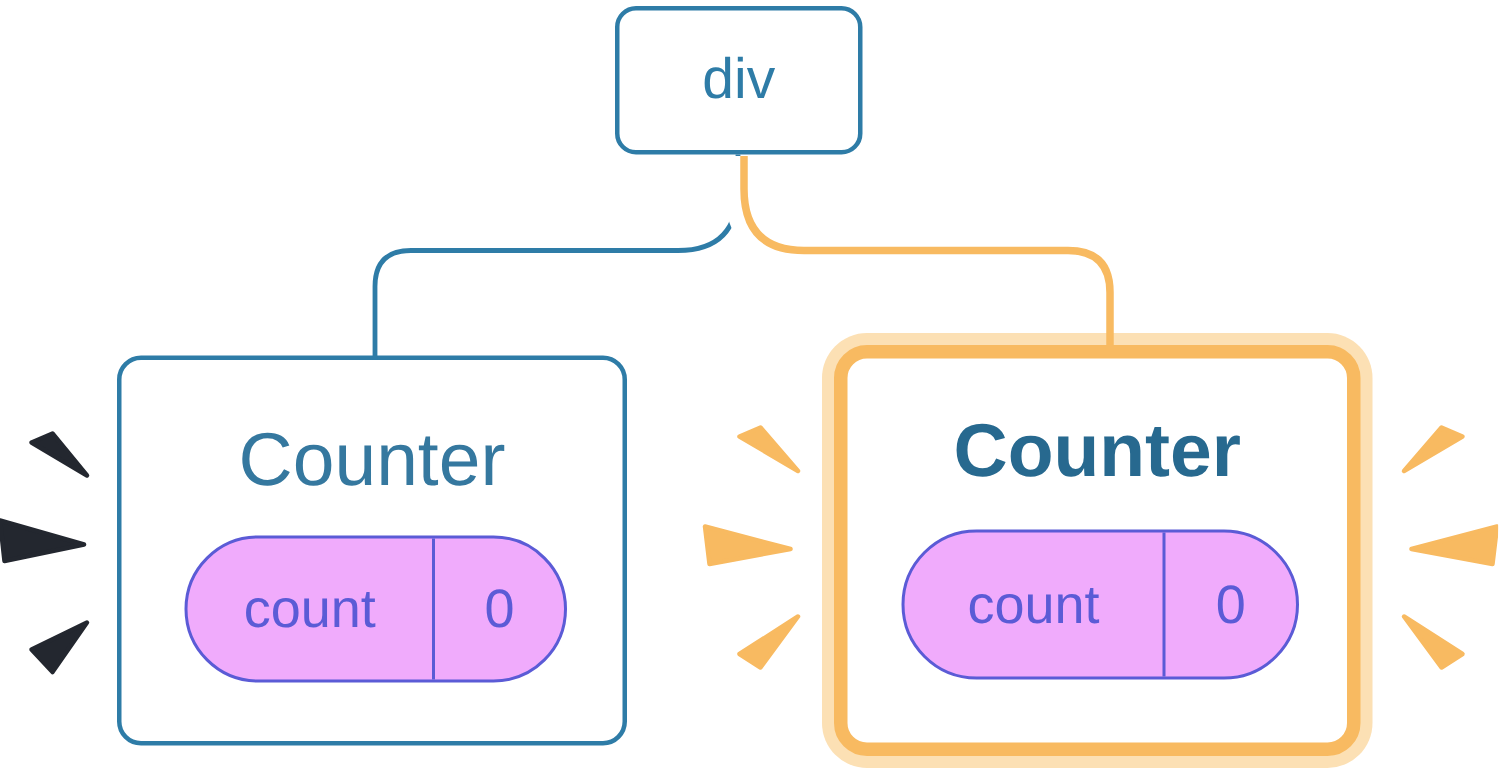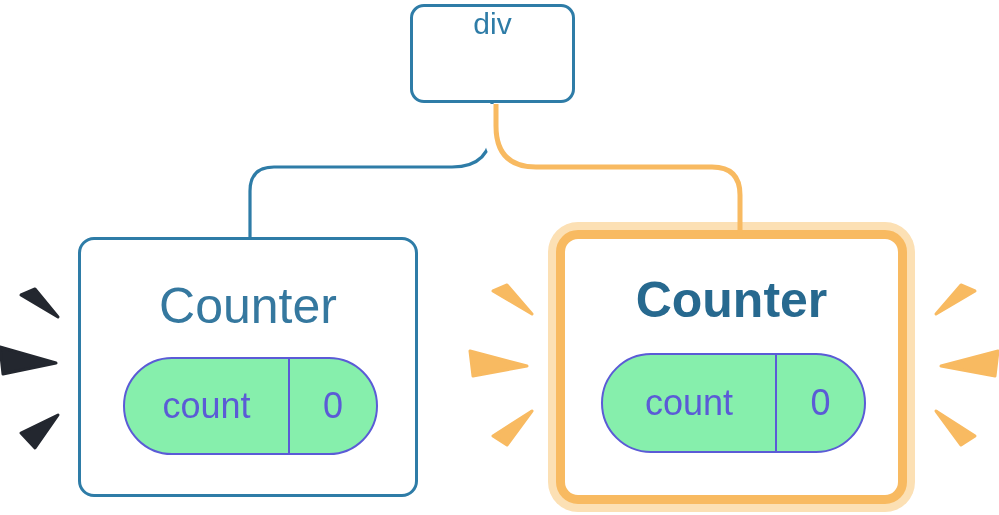--- a/index.html
+++ b/index.html
@@ -13,22 +13,22 @@
   }
   
   .root-node {
     position: absolute;
     left: 410px; top: 4px;
     width: 165px; height: 99px;
     box-sizing: border-box;
     background: #ffffff;
     border: 3px solid #2e7ca7;
     border-radius: 14px;
-    display: flex; align-items: flex-start; justify-content: center;
-    font-size: 30px;
+    display: flex; align-items: center; justify-content: center;
+    font-size: 38px;
     color: #2e7ca7;
     z-index: 2;
   }
   
   .card {
     position: absolute;
     box-sizing: border-box;
     background: #ffffff;
     z-index: 2;
   }
@@ -54,21 +54,21 @@
   }
   .card-left .card-title { top: 45px; color: #35789f; font-weight: 500; }
   .card-right .card-title { top: 40px; color: #27698f; font-weight: 700; }
   
   .pill {
     position: absolute;
     box-sizing: border-box;
     border: 2px solid #5b5bd6;
     border-radius: 60px;
     display: flex;
-    background: #86efac;
+    background: #f0abfc;
     color: #5b5bd6;
     font-size: 36px;
   }
   .card-left .pill { left: 42px; top: 117px; width: 255px; height: 98px; }
   .card-right .pill { left: 36px; top: 114px; width: 265px; height: 100px; }
   .pill-key {
     flex: 0 0 auto;
     display: flex; align-items: center; justify-content: center;
     border-right: 2px solid #5b5bd6;
   }

